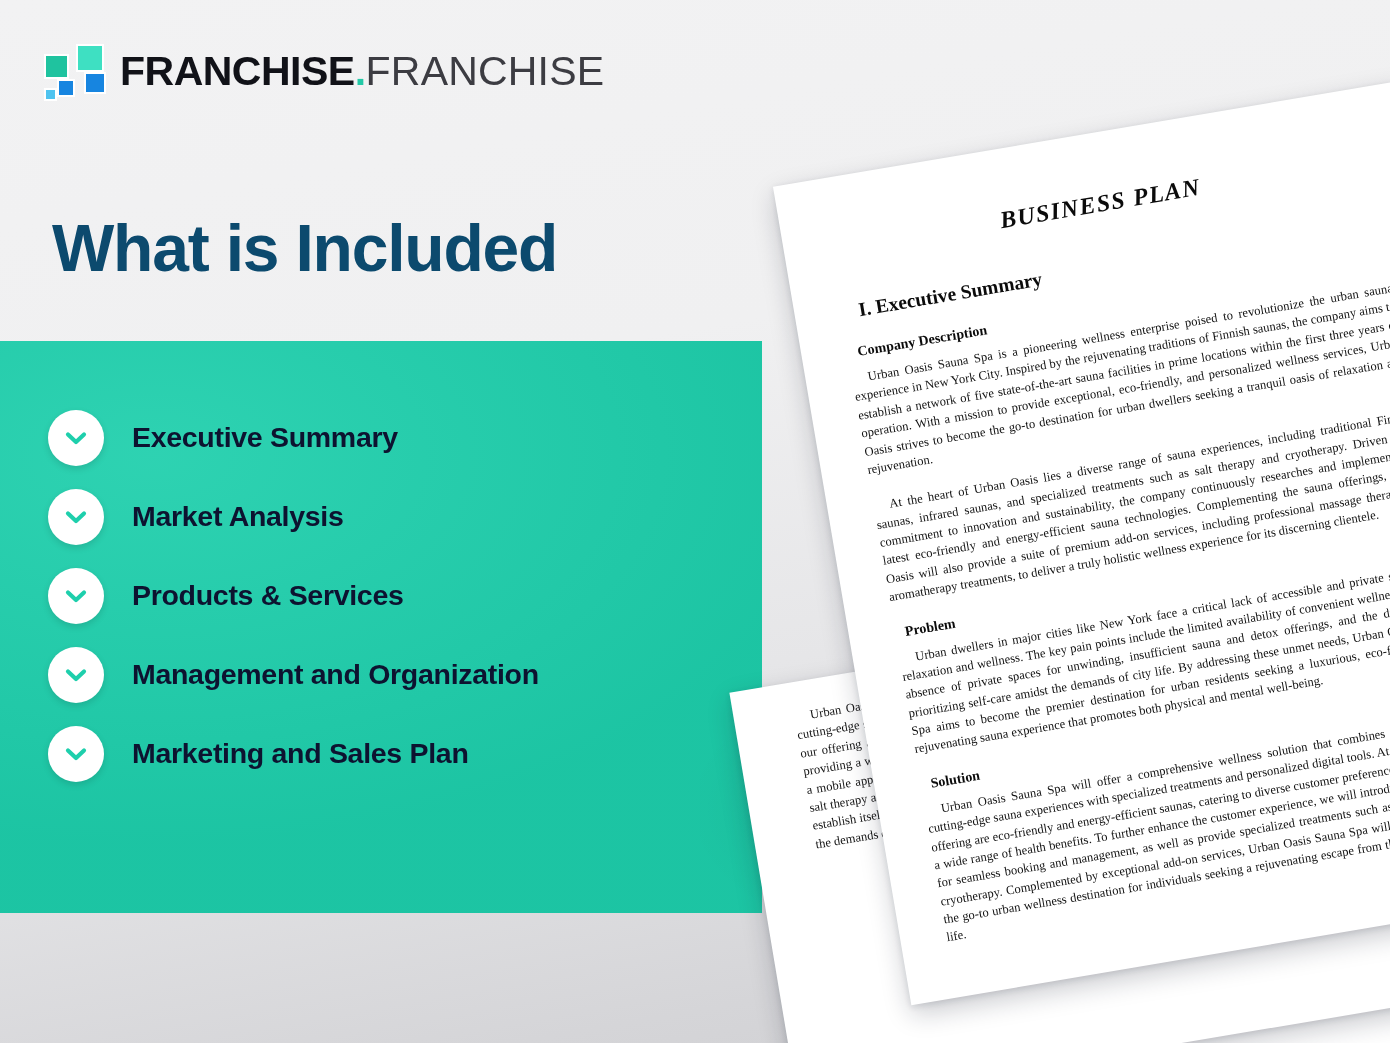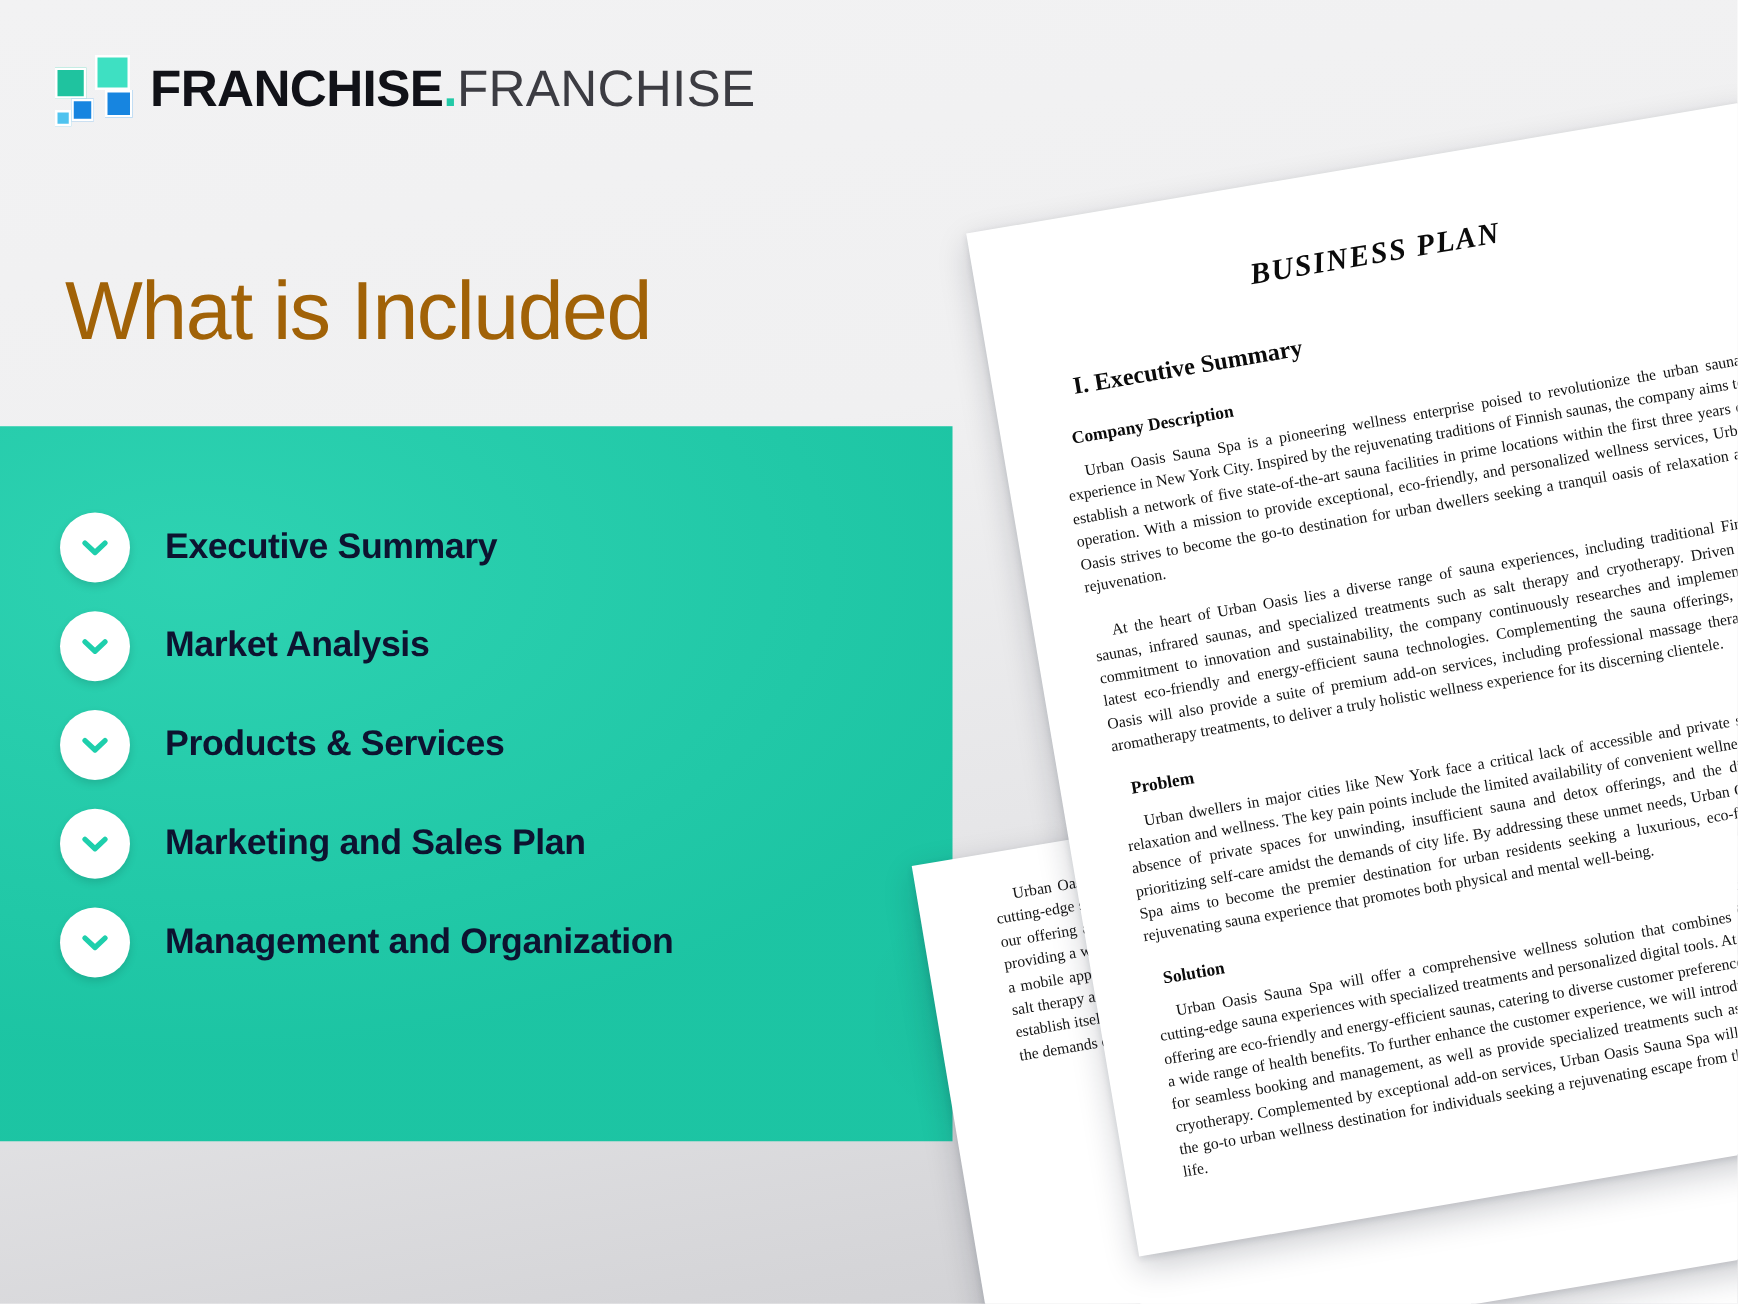--- a/index.html
+++ b/index.html
@@ -25,21 +25,21 @@
 
   .logo-text { font-size:41px; letter-spacing:-0.5px; line-height:1; white-space:nowrap;
                color:#111218; display:flex; align-items:baseline; }
   .lt-bold { font-weight:700; }
   .lt-dot  { font-weight:700; color:#23c9a7; }
   .lt-light{ font-weight:400; color:#3c3c42; letter-spacing:0.2px; }
 
   
   .page-title {
     position:absolute; left:52px; top:214px;
-    font-size:66px; font-weight:400; color:#a16207;
+    font-size:66px; font-weight:700; color:#0c4a6e;
     letter-spacing:-1.2px; line-height:1.05; white-space:nowrap;
   }
 
   
   .band {
     position:absolute; left:0; top:341px; width:762px; height:572px;
     background:#1ecfac;
   }
   .band::after{
     content:""; position:absolute; inset:0;
@@ -163,30 +163,30 @@
       </span>
       <span class="feature-label">Products &amp; Services</span>
     </div>
 
     <div class="feature-row">
       <span class="bullet-icon">
         <svg width="30" height="30" viewBox="0 0 30 30">
             <path d="M7 11.5 L15 19 L23 11.5" fill="none" stroke="#1ecfac" stroke-width="4.2" stroke-linecap="round" stroke-linejoin="round"></path>
           </svg>
       </span>
+      <span class="feature-label">Management and Organization</span>
+    </div>
+
+    <div class="feature-row">
+      <span class="bullet-icon">
+        <svg width="30" height="30" viewBox="0 0 30 30">
+            <path d="M7 11.5 L15 19 L23 11.5" fill="none" stroke="#1ecfac" stroke-width="4.2" stroke-linecap="round" stroke-linejoin="round"></path>
+          </svg>
+      </span>
       <span class="feature-label">Marketing and Sales Plan</span>
-    </div>
-
-    <div class="feature-row">
-      <span class="bullet-icon">
-        <svg width="30" height="30" viewBox="0 0 30 30">
-            <path d="M7 11.5 L15 19 L23 11.5" fill="none" stroke="#1ecfac" stroke-width="4.2" stroke-linecap="round" stroke-linejoin="round"></path>
-          </svg>
-      </span>
-      <span class="feature-label">Management and Organization</span>
     </div>
 
 
   </div>
 
   <div class="stack-shadow"></div>
 
   <div class="doc-stack">
 
     <div class="sheet sheet-back2">

